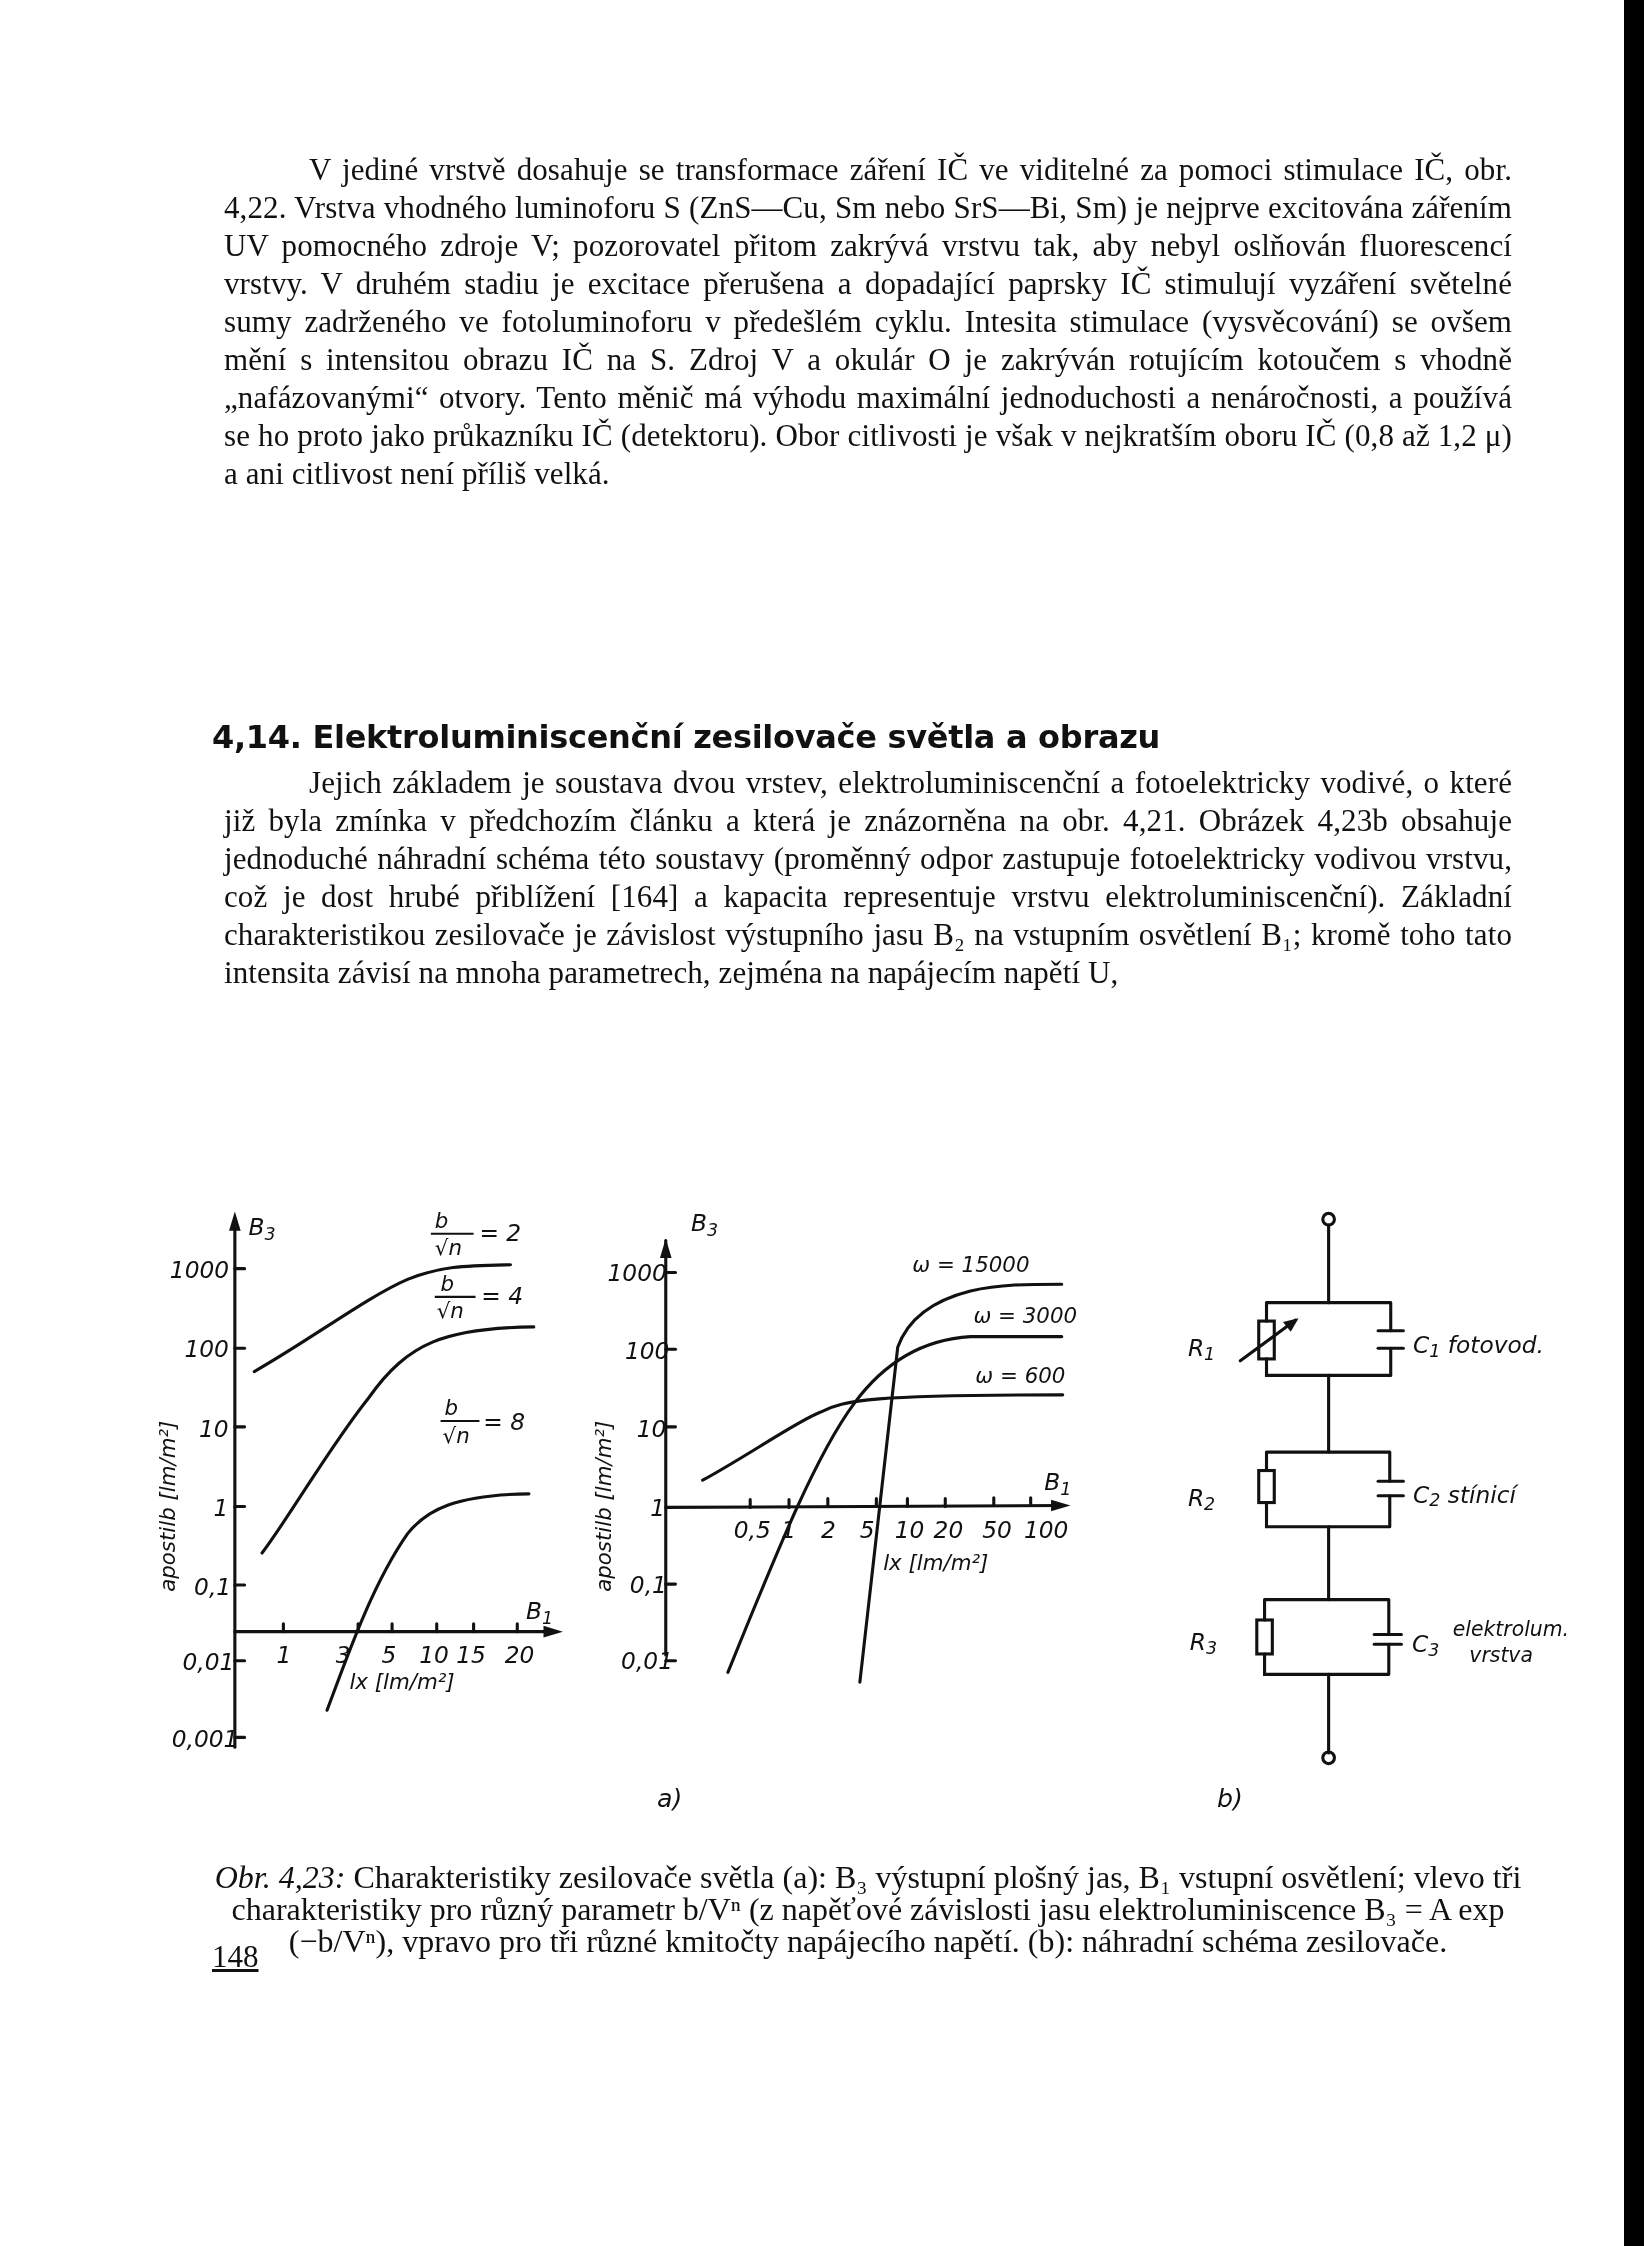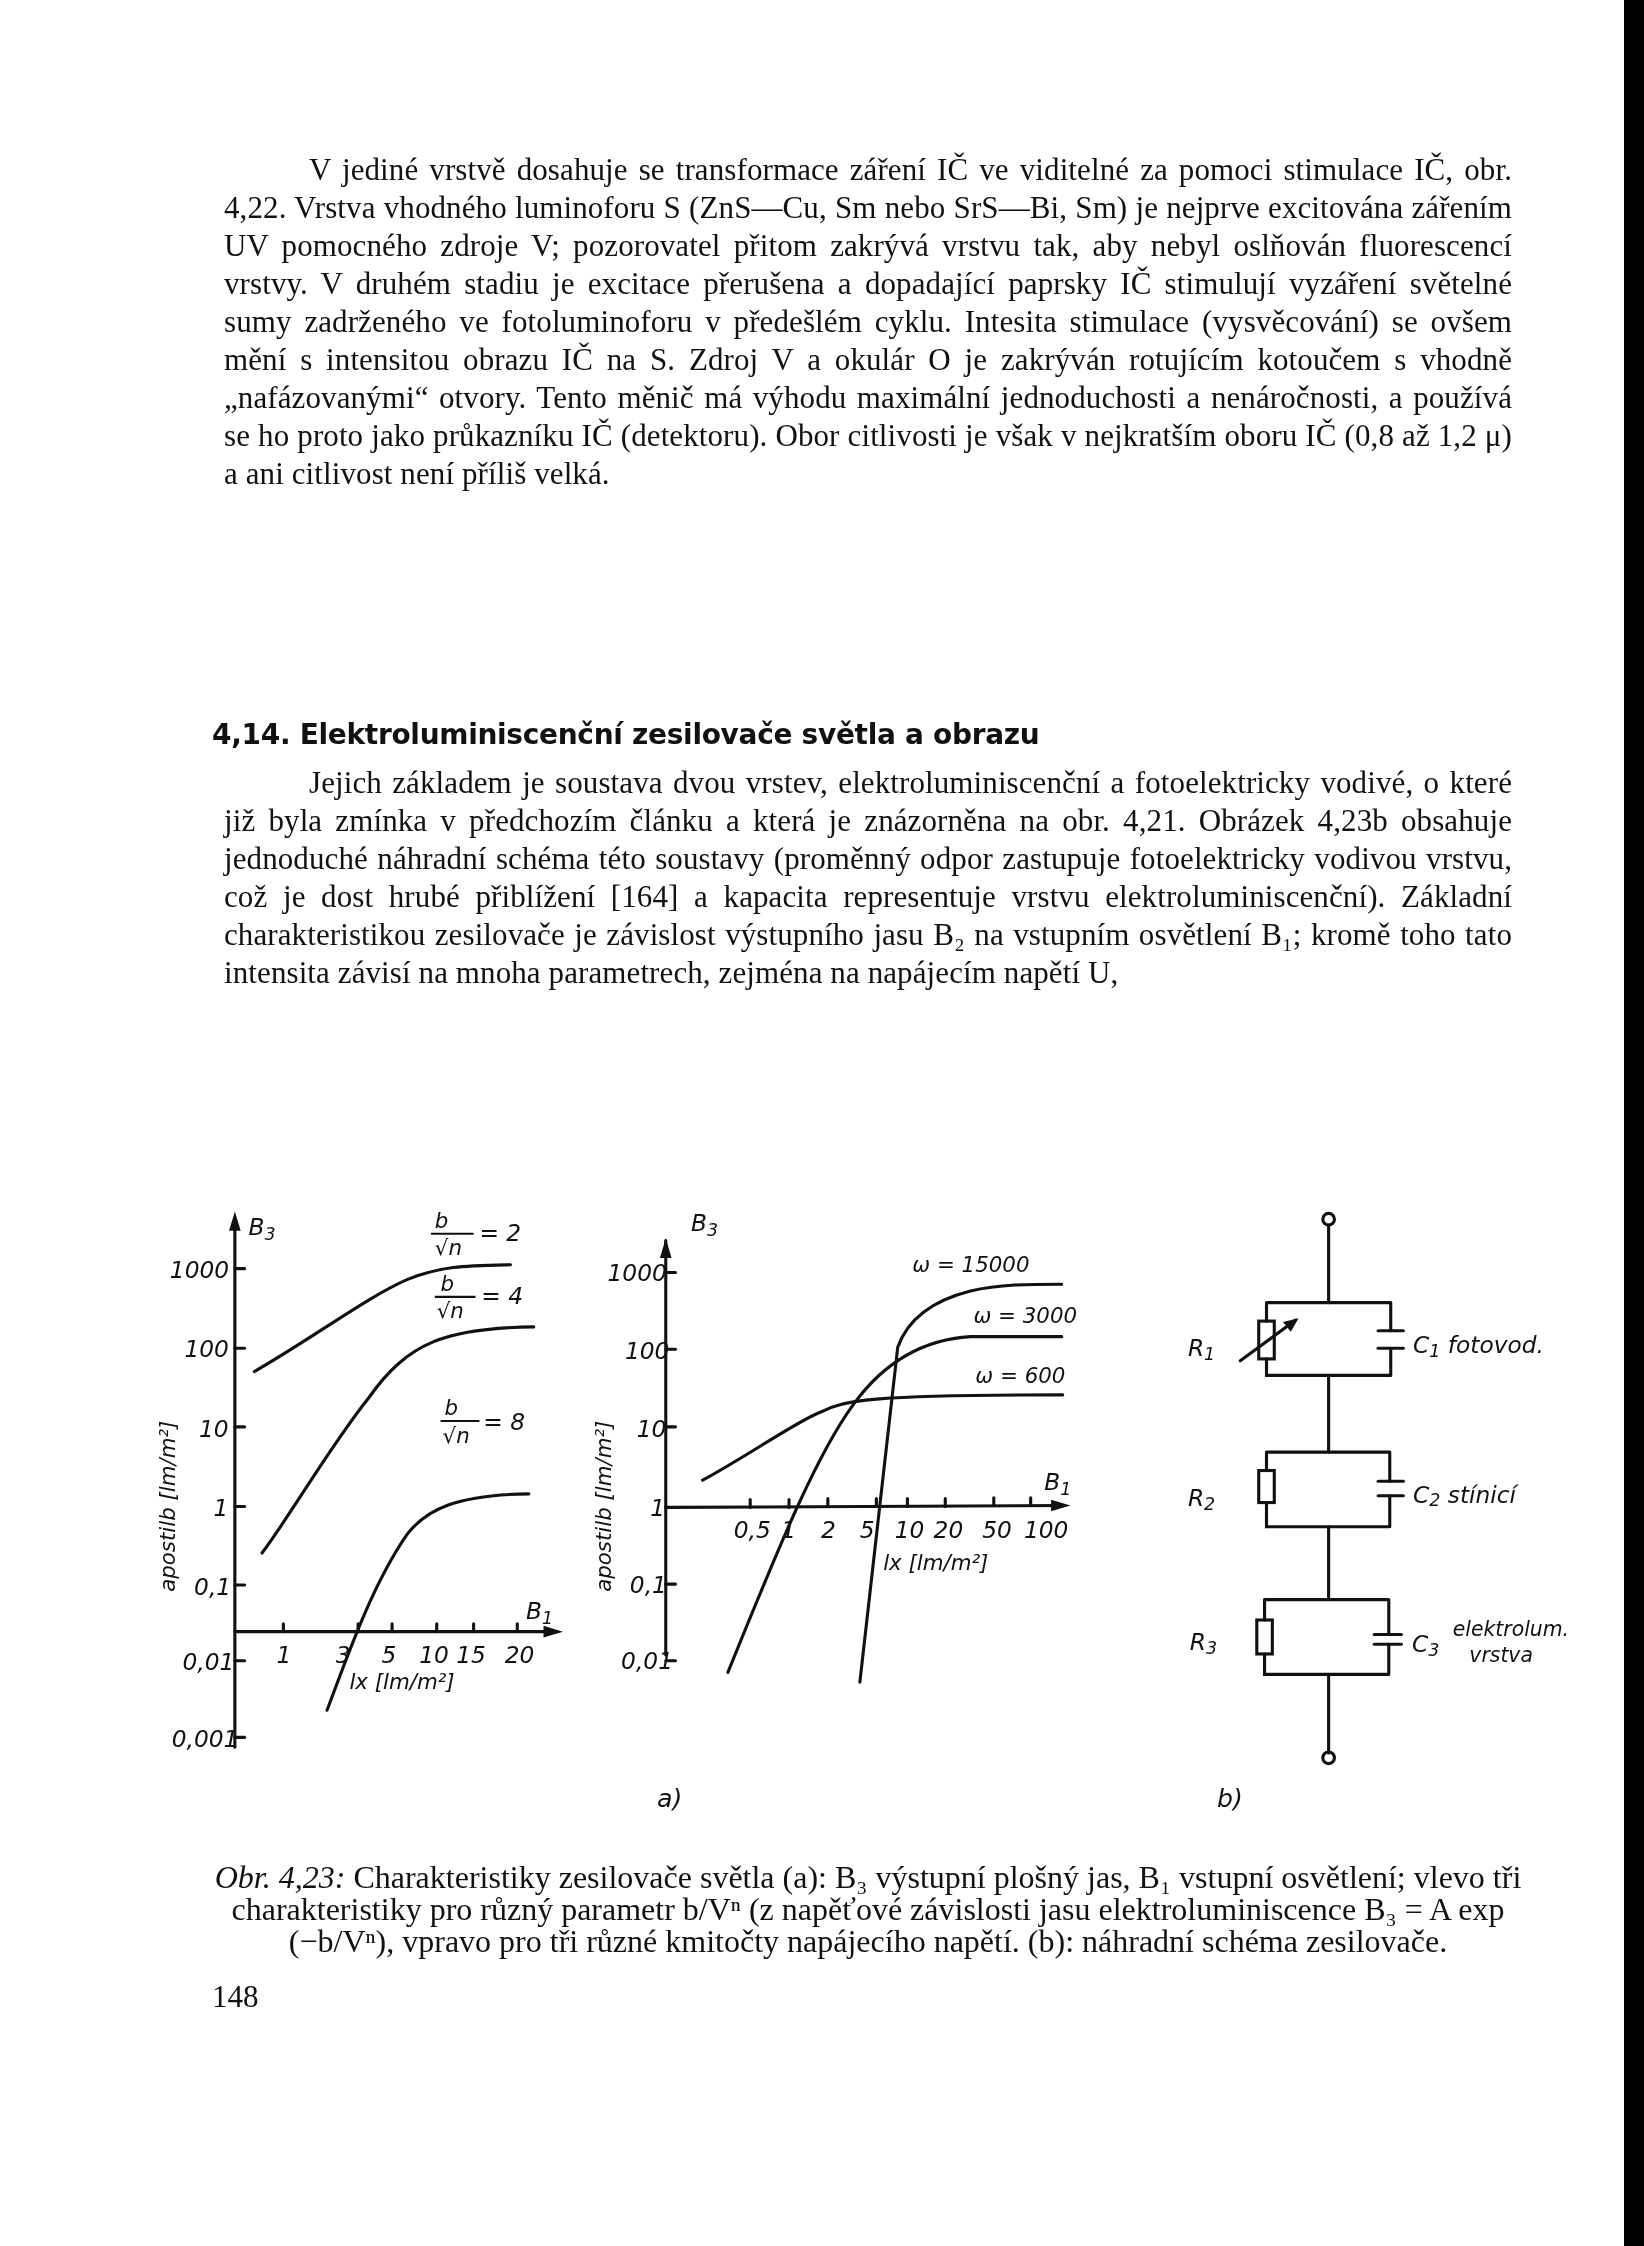--- a/index.html
+++ b/index.html
@@ -14,34 +14,34 @@
     font-size: 31px; line-height: 38px; text-align: justify;
     font-family: "Liberation Serif", "DejaVu Serif", serif;
     letter-spacing: 0.1px;
   }
   .text-block p { margin: 12px; text-indent: 85px; }
   #para1 { top: 139px; }
   #para2 { top: 752px; }
   .heading {
     position: absolute; left: 212px; top: 718px;
     font-family: "DejaVu Sans", "Liberation Sans", sans-serif;
-    font-weight: bold; font-size: 28px; letter-spacing: -0.3px;
+    font-weight: bold; font-size: 32px; letter-spacing: -0.3px;
   }
   .figure { position: absolute; left: 0; top: 1189px; width: 1559px; height: 631px; }
   .figure svg { position: absolute; left: 0; top: 0; }
   .fig-text { font-family: "DejaVu Sans", "Liberation Sans", sans-serif; font-style: italic; fill: #111; }
   .caption {
     position: absolute; left: 212px; top: 1861px; width: 1312px;
     font-family: "Liberation Serif", "DejaVu Serif", serif;
     font-size: 32px; line-height: 32px; text-align: center;
   }
   .caption .lead { font-style: italic; }
   .page-number {
-    position: absolute; left: 212px; top: 1979px;
-    font-family: "Liberation Serif", "DejaVu Serif", serif; font-size: 31px;
+    position: absolute; left: 212px; top: 1939px;
+    font-family: "Liberation Serif", "DejaVu Serif", serif; font-size: 31px; text-decoration: underline;
   }
 </style>
 </head>
 <body>
 
 <div class="black-strip"></div>
 
 <div class="text-block" id="para1">
   <p>V jediné vrstvě dosahuje se transformace záření IČ ve viditelné za pomoci stimulace IČ, obr. 4,22. Vrstva vhodného luminoforu S (ZnS—Cu, Sm nebo SrS—Bi, Sm) je nejprve excitována zářením UV pomocného zdroje V; pozorovatel přitom zakrývá vrstvu tak, aby nebyl oslňován fluorescencí vrstvy. V druhém stadiu je excitace přerušena a dopadající paprsky IČ stimulují vyzáření světelné sumy zadrženého ve fotoluminoforu v předešlém cyklu. Intesita stimulace (vysvěcování) se ovšem mění s intensitou obrazu IČ na S. Zdroj V a okulár O je zakrýván rotujícím kotoučem s vhodně „nafázovanými“ otvory. Tento měnič má výhodu maximální jednoduchosti a nenáročnosti, a používá se ho proto jako průkazníku IČ (detektoru). Obor citlivosti je však v nejkratším oboru IČ (0,8 až 1,2 μ) a ani citlivost není příliš velká.</p>
 </div>

